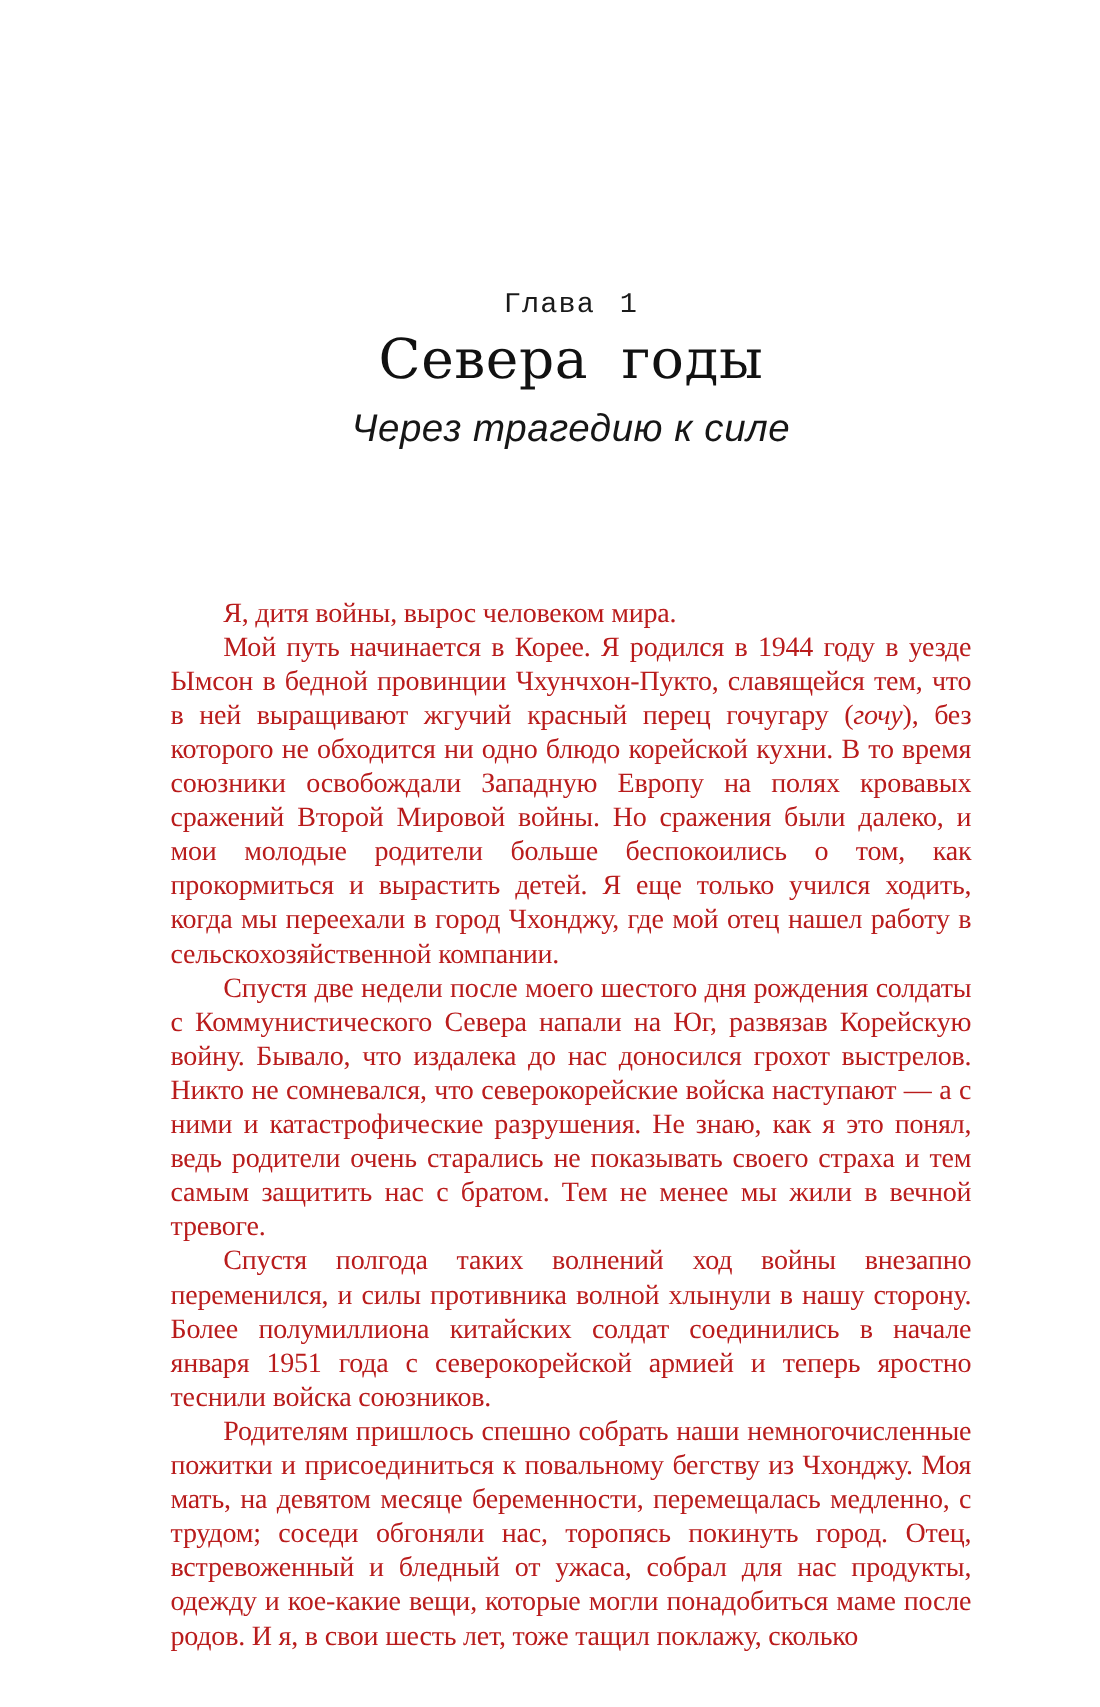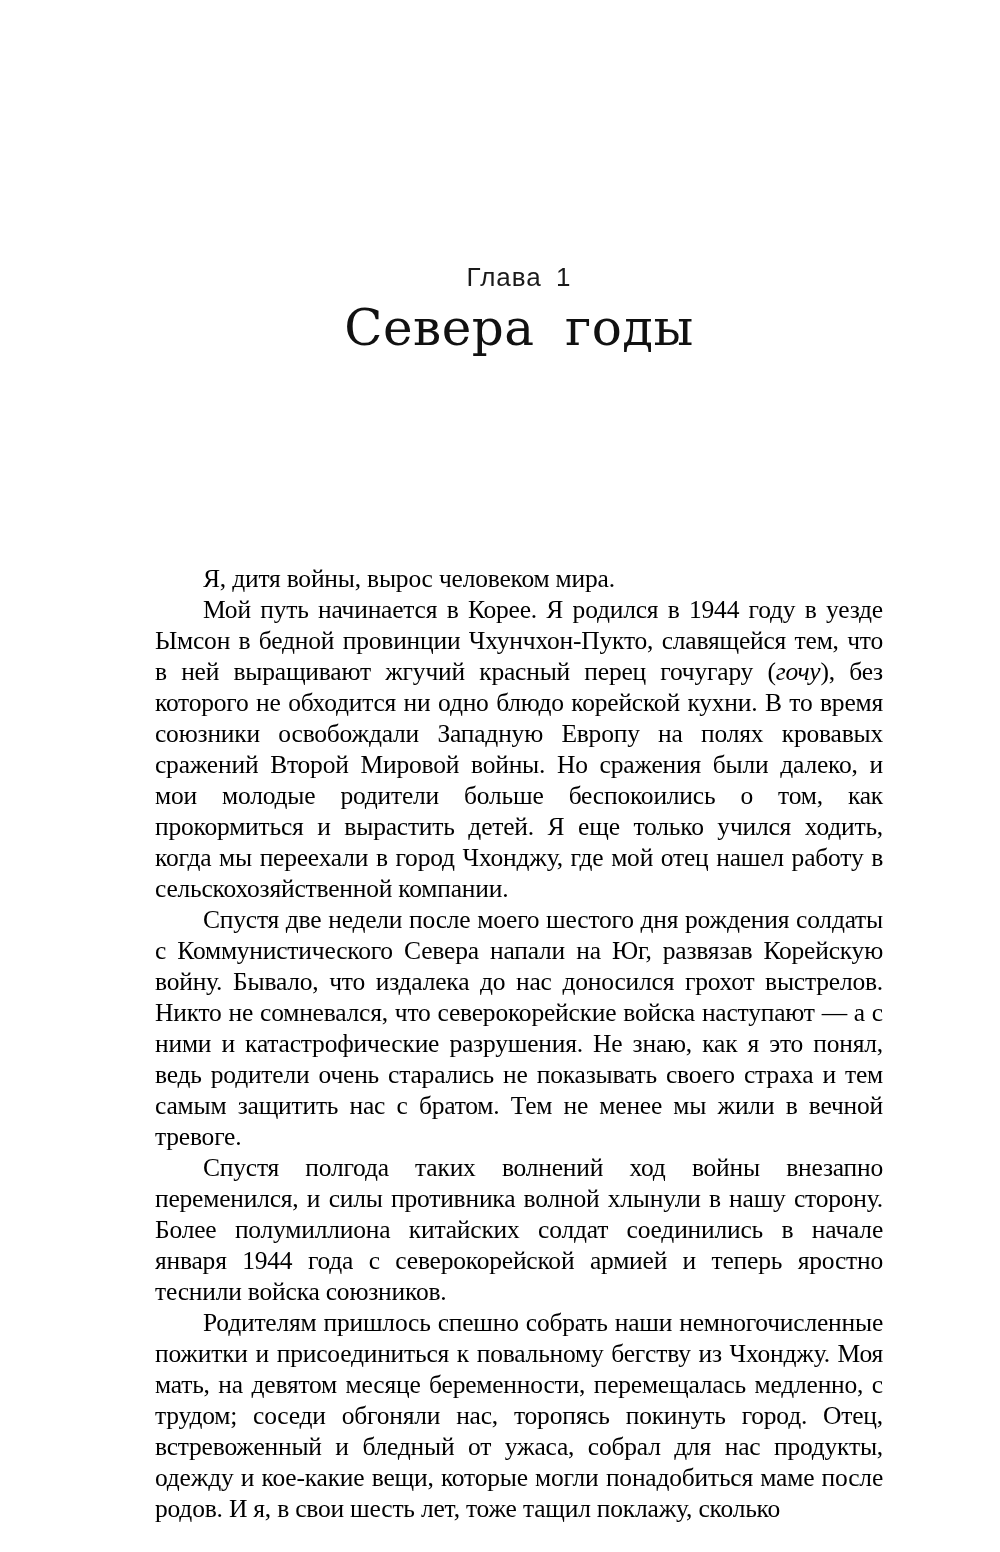--- a/index.html
+++ b/index.html
@@ -17,21 +17,21 @@
     overflow: hidden;
   }
   .chapter-header {
     position: absolute;
     top: 262px;
     left: 155px;
     width: 728px;
     text-align: center;
   }
   .chapter-number {
-    font-family: Liberation Sans, sans-serif;
+    font-family: Liberation Mono, monospace;
     font-size: 26px;
     font-weight: 400;
     letter-spacing: 1px;
     word-spacing: 6px;
     color: #1a1a1a;
   }
   .chapter-title {
     margin: 6px 0 0 0;
     font-family: "DejaVu Serif", "Liberation Serif", serif;
     font-size: 50px;
@@ -52,52 +52,52 @@
   .body-text {
     position: absolute;
     top: 541px;
     left: 155px;
     width: 728px;
     font-family: "Liberation Serif", serif;
     font-size: 25.5px;
     line-height: 31px;
     letter-spacing: -0.2px;
     text-align: justify;
-    color: #000000;
-    margin-top: 22px;
+    color: #b91c1c;
   }
   .body-text p {
     margin: 0;
     padding: 0;
     text-indent: 48px;
   }
   .body-text em {
   }
 </style>
 </head>
 <body>
 
 <div class="book-page">
 
   <header class="chapter-header">
     <div class="chapter-number">Глава 1</div>
     <h1 class="chapter-title">Севера годы</h1>
+    <div class="chapter-subtitle">Через трагедию к силе</div>
   </header>
 
   <section class="body-text">
     <p>
       <span>Я, дитя войны, вырос человеком мира.</span>
     </p>
     <p>
       <span>Мой путь начинается в Корее. Я родился в 1944 году в уезде Ымсон в бедной провинции Чхунчхон-Пукто, славящейся тем, что в ней выращивают жгучий красный перец гочугару (</span><em>гочу</em><span>), без которого не обходится ни одно блюдо корейской кухни. В то время союзники освобождали Западную Европу на полях кровавых сражений Второй Мировой войны. Но сражения были далеко, и мои молодые родители больше беспокоились о том, как прокормиться и вырастить детей. Я еще только учился ходить, когда мы переехали в город Чхонджу, где мой отец нашел работу в сельскохозяйственной компании.</span>
     </p>
     <p>
       <span>Спустя две недели после моего шестого дня рождения солдаты с Коммунистического Севера напали на Юг, развязав Корейскую войну. Бывало, что издалека до нас доносился грохот выстрелов. Никто не сомневался, что северокорейские войска наступают — а с ними и катастрофические разрушения. Не знаю, как я это понял, ведь родители очень старались не показывать своего страха и тем самым защитить нас с братом. Тем не менее мы жили в вечной тревоге.</span>
     </p>
     <p>
-      <span>Спустя полгода таких волнений ход войны внезапно переменился, и силы противника волной хлынули в нашу сторону. Более полумиллиона китайских солдат соединились в начале января 1944 года с северокорейской армией и теперь яростно теснили войска союзников.</span>
+      <span>Спустя полгода таких волнений ход войны внезапно переменился, и силы противника волной хлынули в нашу сторону. Более полумиллиона китайских солдат соединились в начале января 1951 года с северокорейской армией и теперь яростно теснили войска союзников.</span>
     </p>
     <p>
       <span>Родителям пришлось спешно собрать наши немногочисленные пожитки и присоединиться к повальному бегству из Чхонджу. Моя мать, на девятом месяце беременности, перемещалась медленно, с трудом; соседи обгоняли нас, торопясь покинуть город. Отец, встревоженный и бледный от ужаса, собрал для нас продукты, одежду и кое-какие вещи, которые могли понадобиться маме после родов. И я, в свои шесть лет, тоже тащил поклажу, сколько</span>
     </p>
   </section>
 
 </div>
 
 </body></html>

